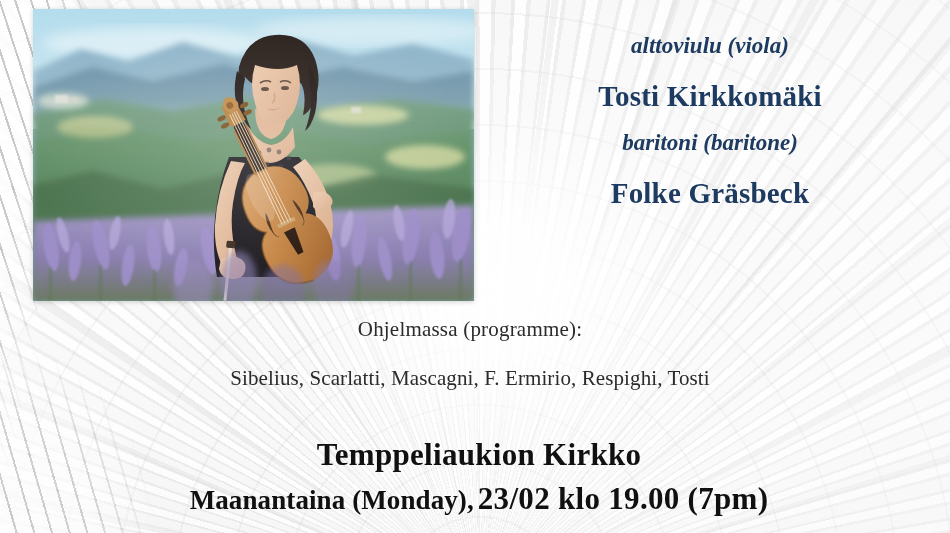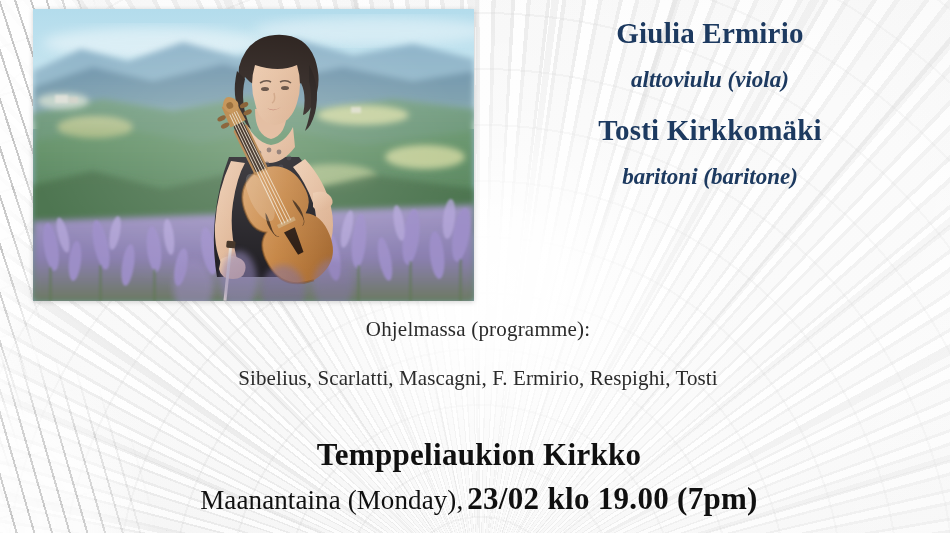--- a/index.html
+++ b/index.html
@@ -173,21 +173,21 @@
     font-weight: bold;
     font-style: italic;
     font-size: 23px;
     line-height: 1.25;
     color: #1d3a60;
     margin-top: 16px;
   }
 
   .programme {
     position: absolute;
-    left: 120px;
+    left: 112px;
     top: 316px;
     width: 716px;
     text-align: center;
     color: #2b2b2b;
   }
   .prog-heading {
     font-size: 21px;
     line-height: 1.3;
     letter-spacing: 0.2px;
   }
@@ -212,21 +212,21 @@
     color: #101010;
     letter-spacing: 0.3px;
   }
   .datetime {
     margin-top: 9px;
     line-height: 1.1;
     white-space: nowrap;
     color: #101010;
   }
   .dt-day {
-    font-weight: normal;
+    font-weight: bold;
     font-size: 27px;
     letter-spacing: 0.1px;
   }
   .dt-time {
     font-weight: bold;
     font-size: 31px;
     letter-spacing: 0.3px;
     margin-top: 37px;
   }
 </style>
@@ -474,30 +474,30 @@
         <ellipse cx="300" cy="276" rx="20" ry="26" fill="#8878b0" opacity="0.5"></ellipse>
       </g>
 
       <rect x="0" y="0" width="441" height="292" fill="url(#blurGlow)" opacity="0.35"></rect>
     </svg>
   </div>
 
   <div class="performers">
 
     <div class="perf">
-      <div class="perf-name">Giulia Ermirio</div>
       <div class="perf-role">alttoviulu (viola)</div>
     </div>
 
     <div class="perf">
       <div class="perf-name">Tosti Kirkkomäki</div>
       <div class="perf-role">baritoni (baritone)</div>
     </div>
 
     <div class="perf">
+      <div class="perf-name">Folke Gräsbeck</div>
     </div>
 
   </div>
 
   <div class="programme">
     <div class="prog-heading">Ohjelmassa (programme):</div>
     <div class="prog-composers">Sibelius, Scarlatti, Mascagni, F. Ermirio, Respighi, Tosti</div>
   </div>
 
   <div class="venue-block">

